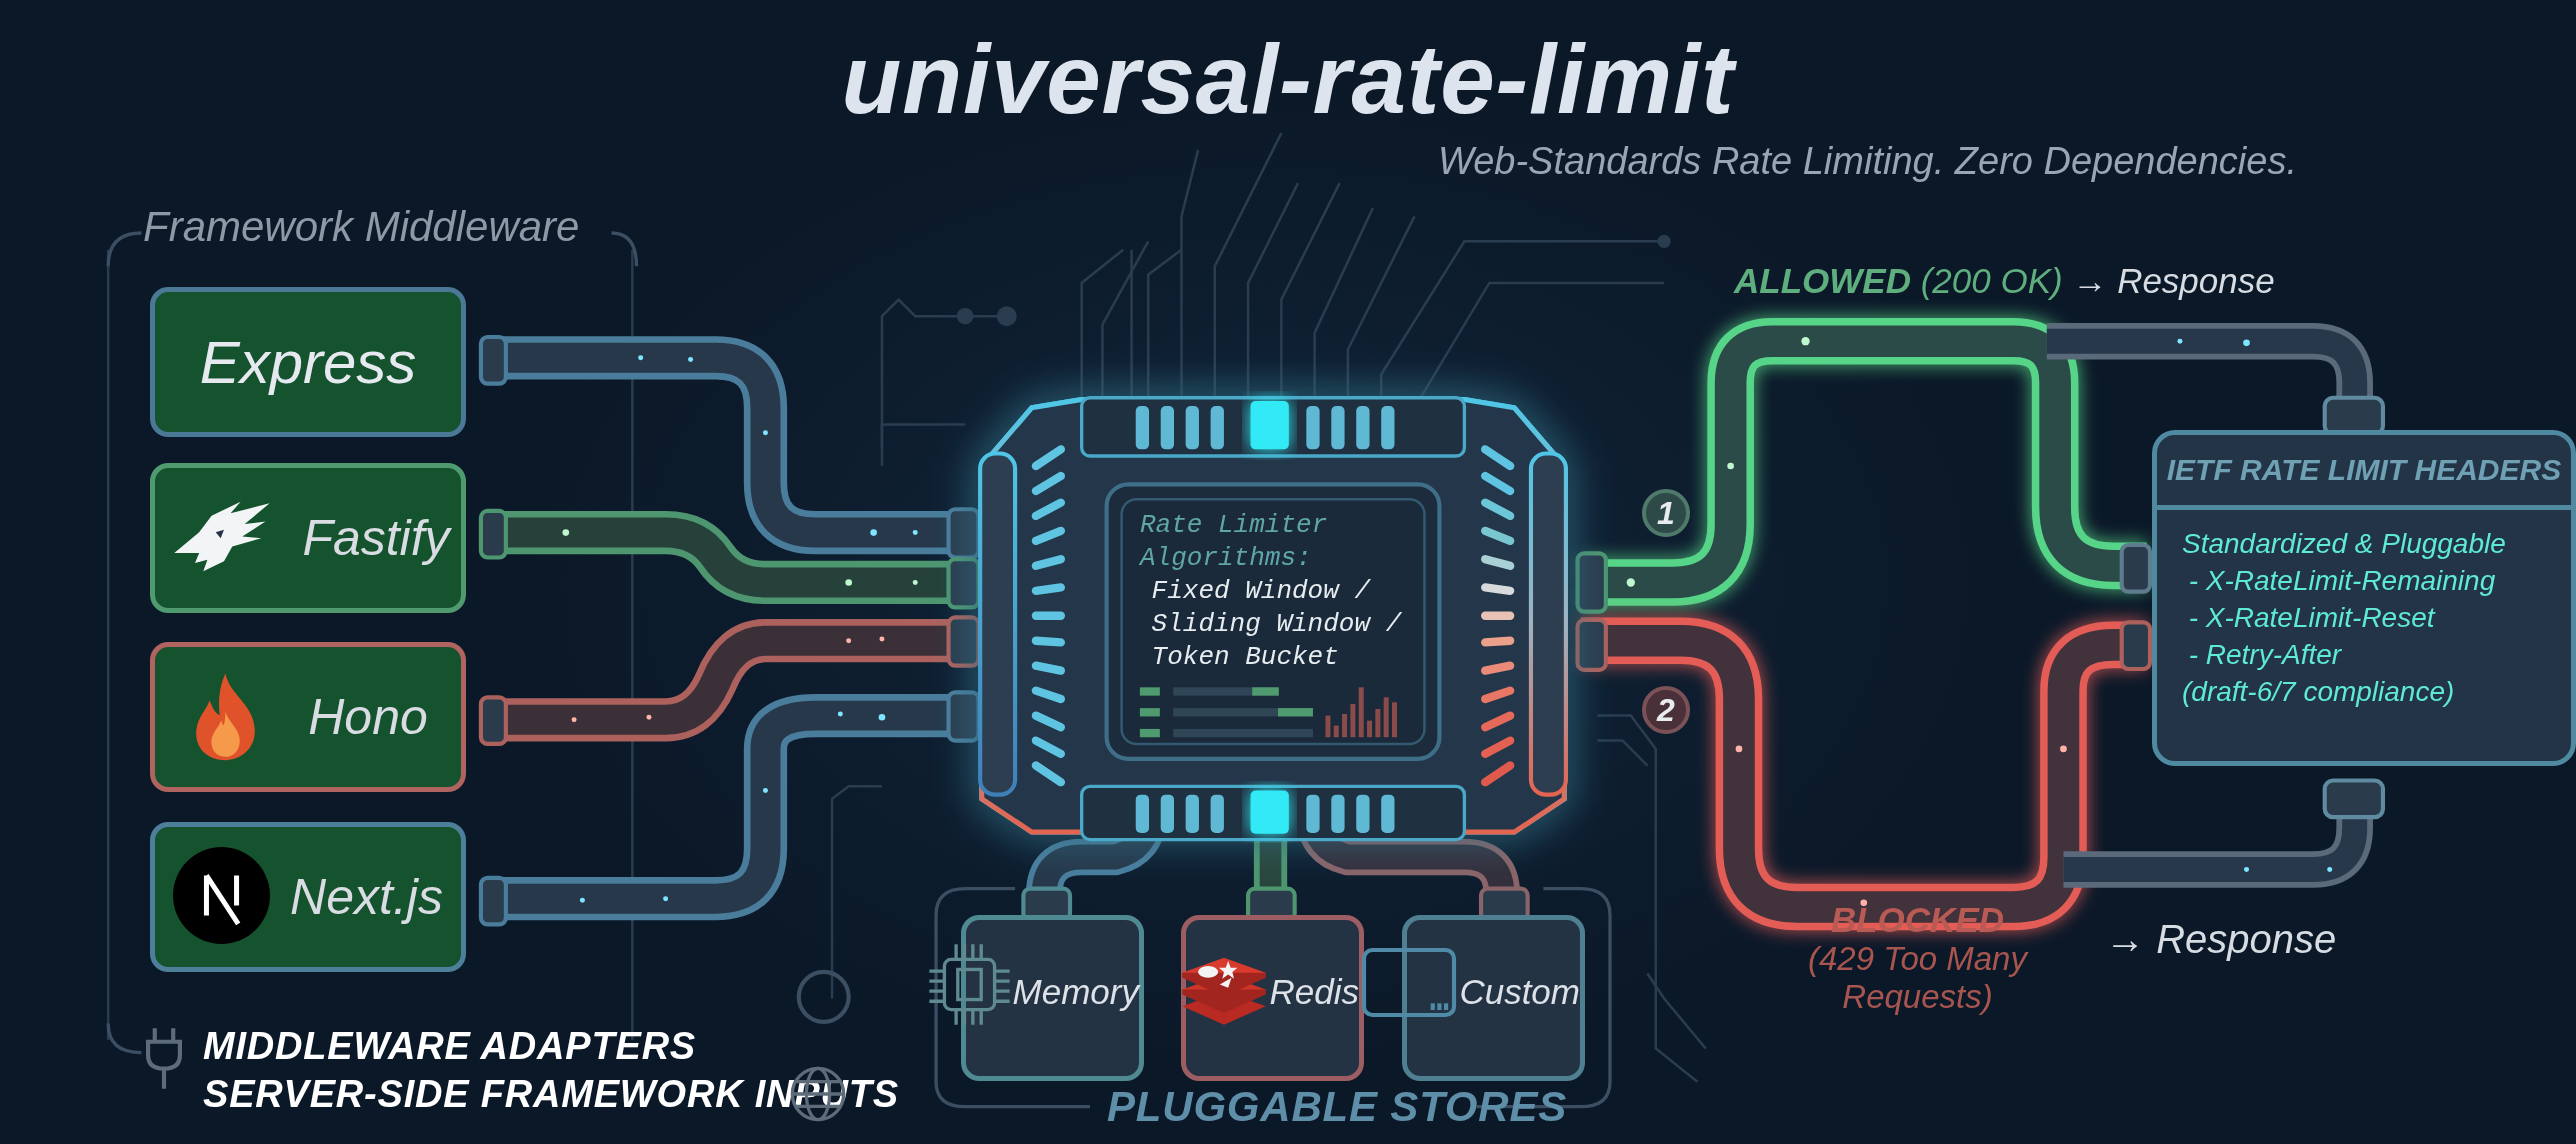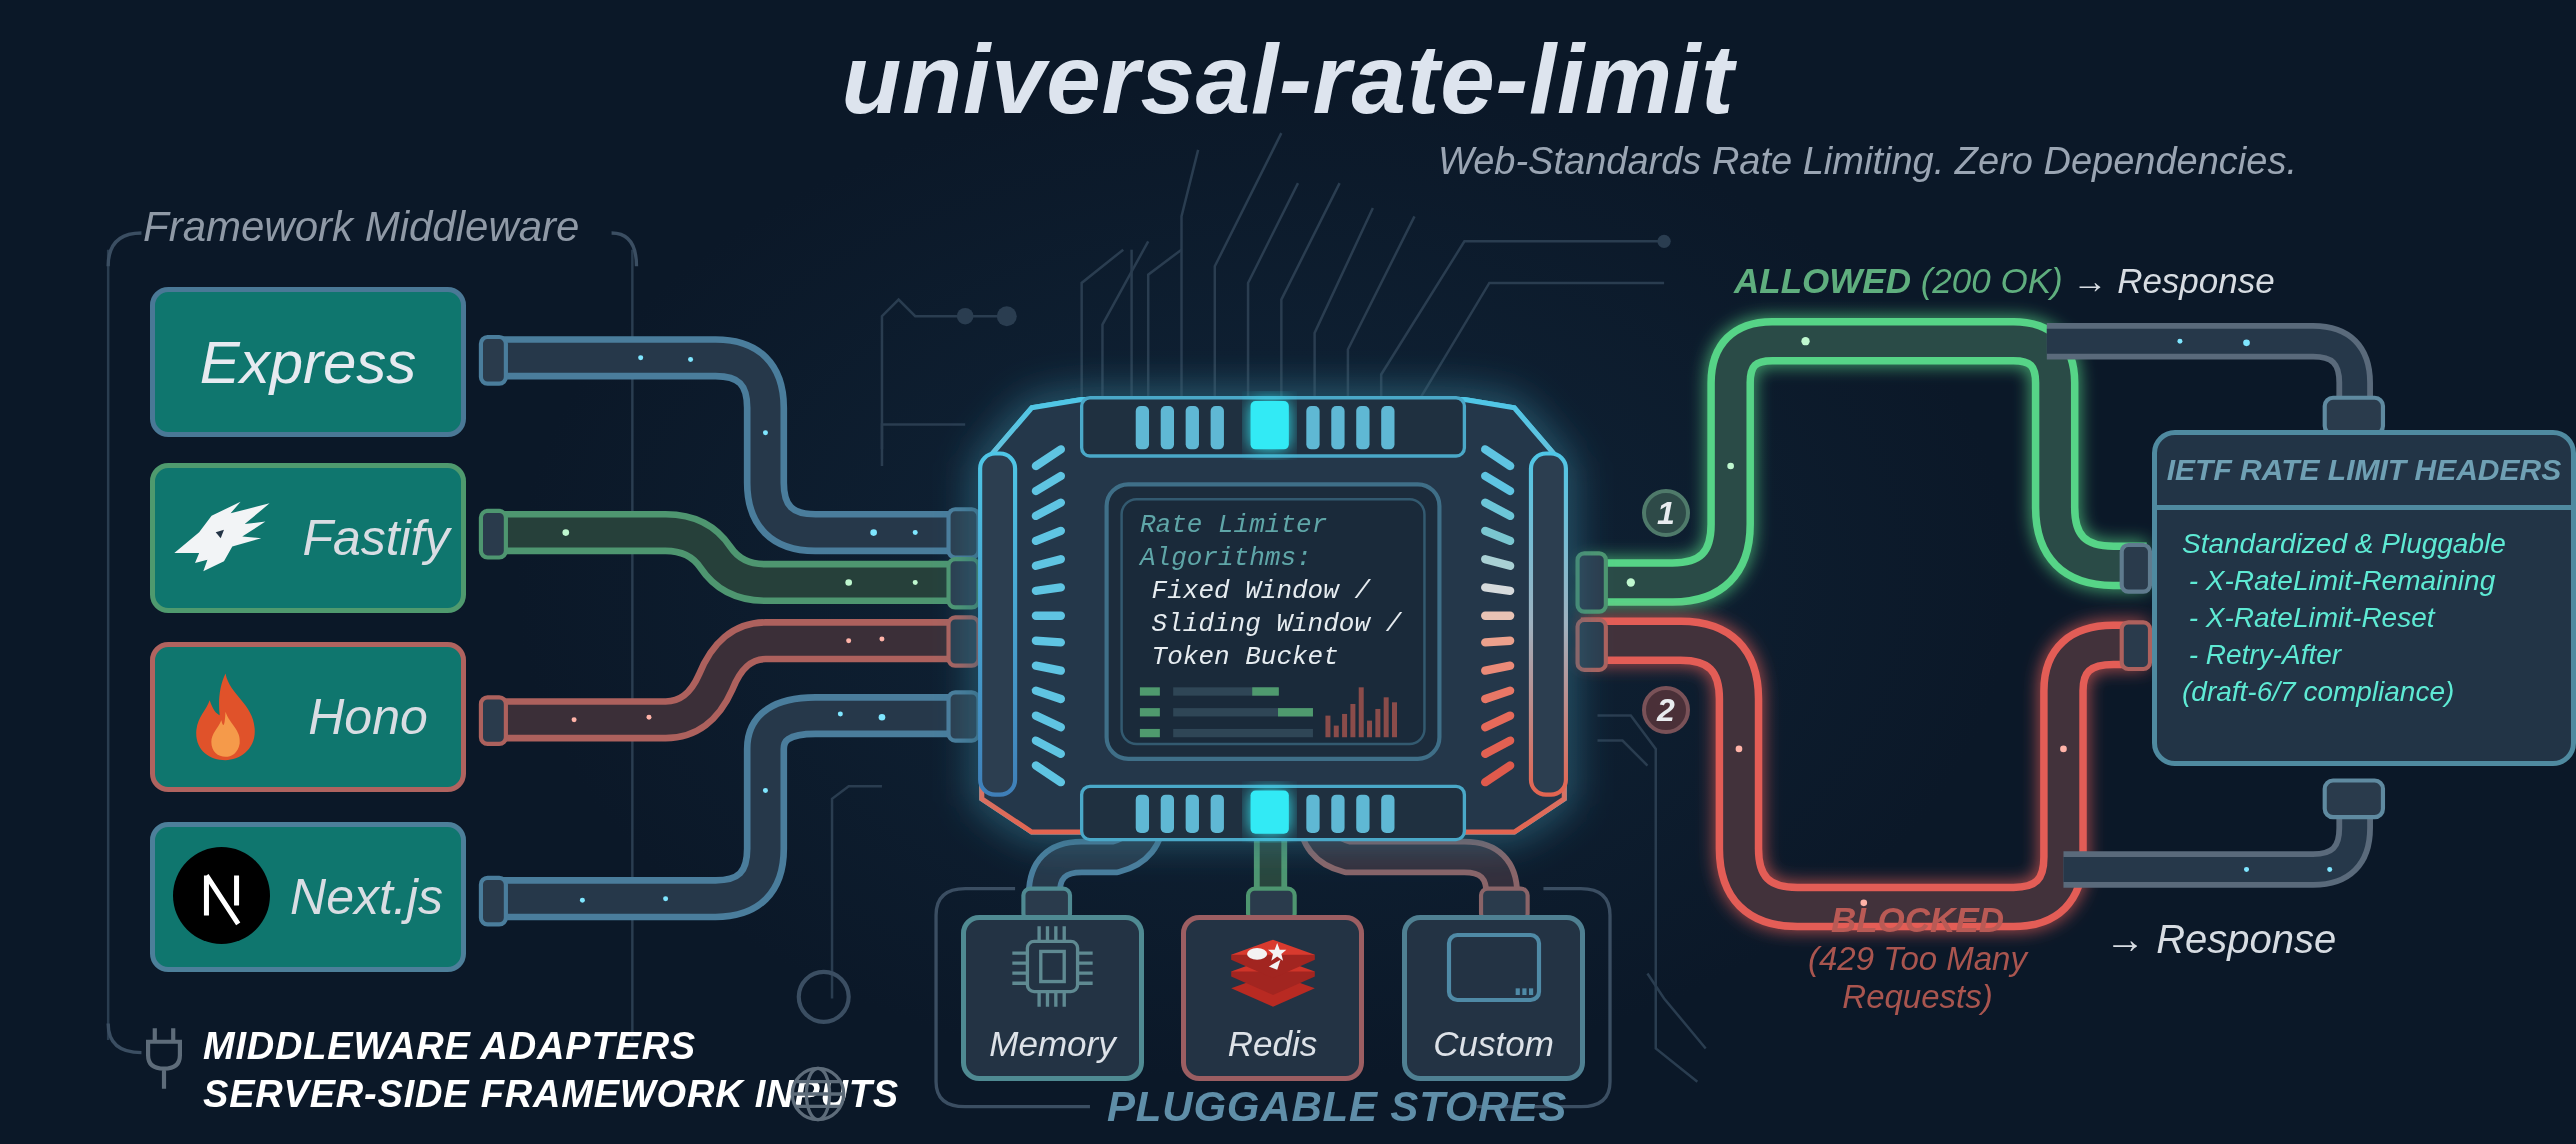--- a/index.html
+++ b/index.html
@@ -3,26 +3,26 @@
 <meta charset="utf-8">
 <style>
   html,body{margin:0;padding:0;}
   body{width:2576px;height:1145px;overflow:hidden;background:#0c1a2a;font-family:"Liberation Sans",sans-serif;position:relative;}
   .bg{position:absolute;inset:0;background:radial-gradient(ellipse 749px 499px at 1265px 582px,#15304a 0%,#0e1f31 45%,#0b1828 100%);}
   svg.wires{position:absolute;left:0;top:0;}
   .abs{position:absolute;font-style:italic;}
   .title{left:0;width:2576px;top:23px;text-align:center;font-weight:700;font-size:98px;color:#dde4ee;letter-spacing:0.8px;font-family:"Liberation Sans",sans-serif;}
   .subtitle{left:0;width:2280px;top:140px;text-align:right;font-size:38px;color:#9aa5b3;font-family:"Liberation Sans",sans-serif;margin-left:17px;}
   .group-label{font-size:42px;color:#8f99a6;}
-  .fw-box{width:316px;height:150px;border-radius:18.3px;background:#0f766e;border:5px solid #4a7896;display:flex;align-items:center;justify-content:center;gap:20px;box-sizing:border-box;}
+  .fw-box{width:316px;height:150px;border-radius:18.3px;background:#14532d;border:5px solid #4a7896;display:flex;align-items:center;justify-content:center;gap:20px;box-sizing:border-box;}
   .fw-label{font-size:50px;color:#d9dde3;}
   .fw-express .fw-label{font-weight:300;font-size:60px;color:#e6eaf0;}
   .caption{font-weight:700;color:#ffffff;font-size:38px;letter-spacing:0.8px;}
   .chip-screen{font-family:"Liberation Mono",monospace;font-size:26px;line-height:33px;}
-  .store-box{width:183px;height:166px;border-radius:18.3px;background:#233344;border:5px solid #4f8a92;box-sizing:border-box;display:flex;flex-direction:column;align-items:center;justify-content:flex-end;padding-bottom:11.6px;}
+  .store-box{width:183px;height:166px;border-radius:18.3px;background:#233344;border:5px solid #4f8a92;box-sizing:border-box;display:flex;flex-direction:row;align-items:center;justify-content:flex-end;padding-bottom:11.6px;}
   .store-label{font-size:35px;color:#dde2e8;}
   .badge{width:48px;height:48px;border-radius:50%;display:flex;align-items:center;justify-content:center;font-size:32px;font-weight:700;color:#e8ecef;box-sizing:border-box;}
   .hdr-box{width:424px;height:336px;border-radius:23px;background:#223446;border:5px solid #4f8aa0;box-sizing:border-box;overflow:hidden;}
   .hdr-title{height:70px;border-bottom:5px solid #4f8aa0;display:flex;align-items:center;justify-content:center;font-weight:700;font-size:30px;color:#6fa0b4;}
   .hdr-body{padding:15px 25px;font-size:28px;line-height:37px;color:#5eead4;}
   .hdr-body .item{padding-left:6.7px;}
 </style>
 </head>
 <body>
 

